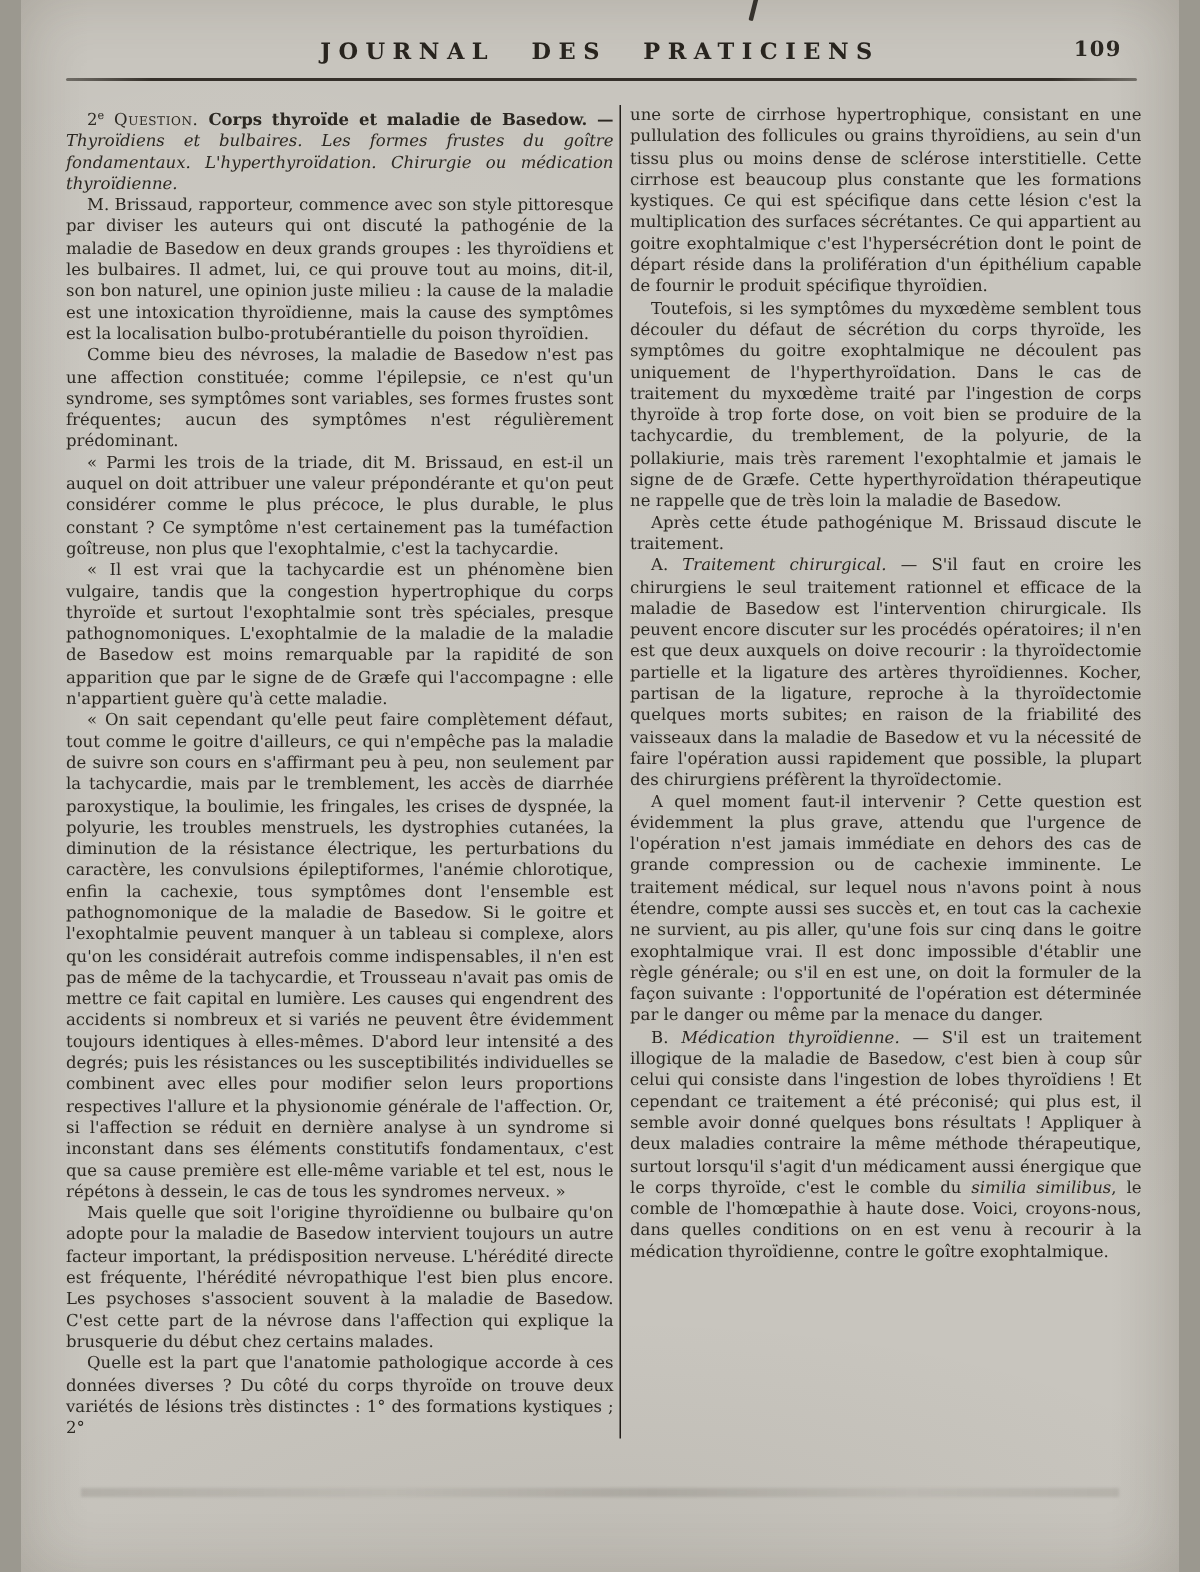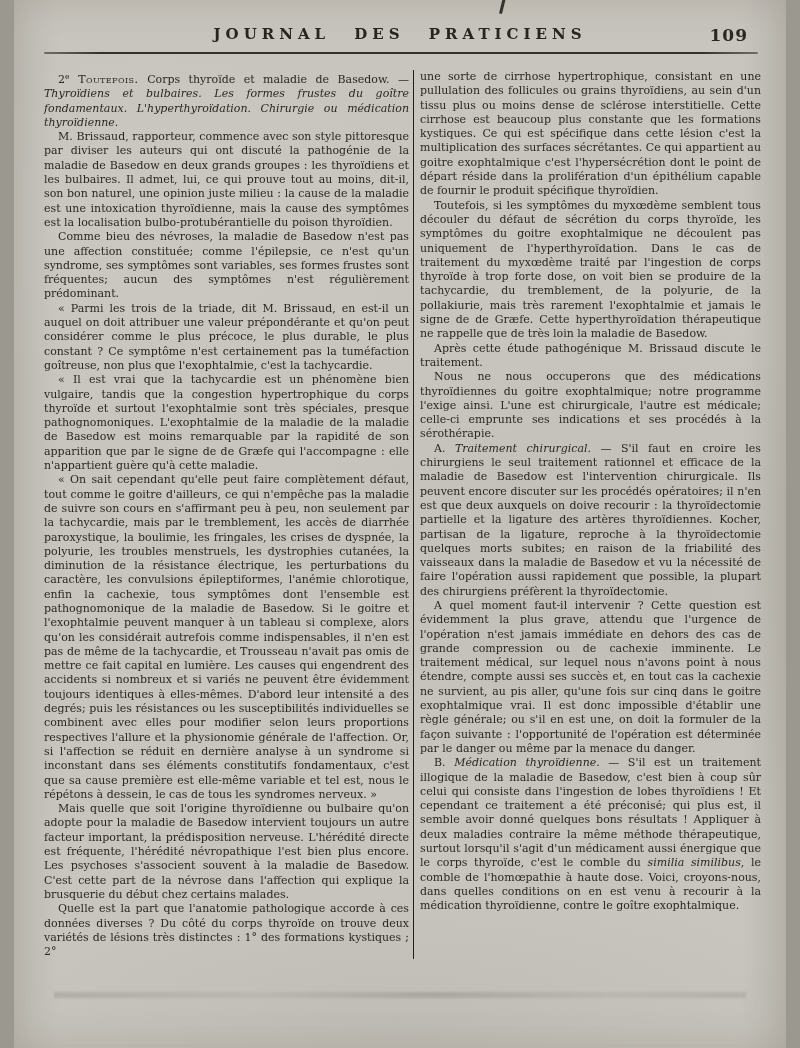--- a/index.html
+++ b/index.html
@@ -38,21 +38,21 @@
     font-weight:bold;
     font-size:15px;
     letter-spacing:5px;
     word-spacing:14px;
     color:#28241e;
   }
   .page-number{
     position:absolute;
     top:25px;right:38px;
     font-weight:bold;
-    font-size:17px;
+    font-size:14px;
     letter-spacing:1px;
   }
   .header-rule{
     margin:5px 28px 0 30px;
     height:2px;
     background:linear-gradient(90deg, rgba(43,39,33,.55), var(--rule) 8%, var(--rule) 92%, rgba(43,39,33,.55));
     border-radius:1px;
   }
   .columns{
     display:flex;
@@ -69,21 +69,21 @@
   .col-divider{
     flex:0 0 1px;
     width:1px;
     background:#211d18;
     margin-left:4px;
   }
   .para{margin:0;text-indent:14px;}
   .para.noindent{text-indent:0;}
   .seg-n{font-style:normal;}
   .seg-i{font-style:italic;}
-  .seg-b{font-weight:normal;}
+  .seg-b{font-weight:bold;}
   .seg-sc{font-variant:small-caps;letter-spacing:.4px;}
   .seg-sup{font-size:7.5px;vertical-align:4px;}
   
   .bleed{
     position:absolute;left:40px;right:40px;top:992px;height:6px;
     background:linear-gradient(90deg, rgba(55,50,42,.14), rgba(55,50,42,.05) 30%, rgba(55,50,42,.16) 55%, rgba(55,50,42,.06) 80%, rgba(55,50,42,.12));
     filter:blur(1px);
   }
 </style>
 </head>
@@ -91,34 +91,33 @@
 
 <div class="page">
   <div class="ink-mark"></div>
   <header>
     <div class="journal-title">JOURNAL DES PRATICIENS</div>
     <div class="page-number">109</div>
   </header>
   <div class="header-rule"></div>
   <main class="columns">
     <section class="col left">
-        <p class="para"><span class="seg-n">2</span><span class="seg-sup">e</span><span class="seg-sc"> Toutefois. </span><span class="seg-b">Corps thyroïde et maladie de Basedow. — </span><span class="seg-i">Thyroïdiens et bulbaires. Les formes frustes du goître fondamentaux. L'hyperthyroïdation. Chirurgie ou médication thyroïdienne.</span></p>
+        <p class="para"><span class="seg-n">2</span><span class="seg-sup">e</span><span class="seg-sc"> Question. </span><span class="seg-b">Corps thyroïde et maladie de Basedow. — </span><span class="seg-i">Thyroïdiens et bulbaires. Les formes frustes du goître fondamentaux. L'hyperthyroïdation. Chirurgie ou médication thyroïdienne.</span></p>
         <p class="para"><span class="seg-n">M. Brissaud, rapporteur, commence avec son style pittoresque par diviser les auteurs qui ont discuté la pathogénie de la maladie de Basedow en deux grands groupes : les thyroïdiens et les bulbaires. Il admet, lui, ce qui prouve tout au moins, dit-il, son bon naturel, une opinion juste milieu : la cause de la maladie est une intoxication thyroïdienne, mais la cause des symptômes est la localisation bulbo-protubérantielle du poison thyroïdien.</span></p>
         <p class="para"><span class="seg-n">Comme bieu des névroses, la maladie de Basedow n'est pas une affection constituée; comme l'épilepsie, ce n'est qu'un syndrome, ses symptômes sont variables, ses formes frustes sont fréquentes; aucun des symptômes n'est régulièrement prédominant.</span></p>
         <p class="para"><span class="seg-n">« Parmi les trois de la triade, dit M. Brissaud, en est-il un auquel on doit attribuer une valeur prépondérante et qu'on peut considérer comme le plus précoce, le plus durable, le plus constant ? Ce symptôme n'est certainement pas la tuméfaction goîtreuse, non plus que l'exophtalmie, c'est la tachycardie.</span></p>
         <p class="para"><span class="seg-n">« Il est vrai que la tachycardie est un phénomène bien vulgaire, tandis que la congestion hypertrophique du corps thyroïde et surtout l'exophtalmie sont très spéciales, presque pathognomoniques. L'exophtalmie de la maladie de la maladie de Basedow est moins remarquable par la rapidité de son apparition que par le signe de de Græfe qui l'accompagne : elle n'appartient guère qu'à cette maladie.</span></p>
         <p class="para"><span class="seg-n">« On sait cependant qu'elle peut faire complètement défaut, tout comme le goitre d'ailleurs, ce qui n'empêche pas la maladie de suivre son cours en s'affirmant peu à peu, non seulement par la tachycardie, mais par le tremblement, les accès de diarrhée paroxystique, la boulimie, les fringales, les crises de dyspnée, la polyurie, les troubles menstruels, les dystrophies cutanées, la diminution de la résistance électrique, les perturbations du caractère, les convulsions épileptiformes, l'anémie chlorotique, enfin la cachexie, tous symptômes dont l'ensemble est pathognomonique de la maladie de Basedow. Si le goitre et l'exophtalmie peuvent manquer à un tableau si complexe, alors qu'on les considérait autrefois comme indispensables, il n'en est pas de même de la tachycardie, et Trousseau n'avait pas omis de mettre ce fait capital en lumière. Les causes qui engendrent des accidents si nombreux et si variés ne peuvent être évidemment toujours identiques à elles-mêmes. D'abord leur intensité a des degrés; puis les résistances ou les susceptibilités individuelles se combinent avec elles pour modifier selon leurs proportions respectives l'allure et la physionomie générale de l'affection. Or, si l'affection se réduit en dernière analyse à un syndrome si inconstant dans ses éléments constitutifs fondamentaux, c'est que sa cause première est elle-même variable et tel est, nous le répétons à dessein, le cas de tous les syndromes nerveux. »</span></p>
         <p class="para"><span class="seg-n">Mais quelle que soit l'origine thyroïdienne ou bulbaire qu'on adopte pour la maladie de Basedow intervient toujours un autre facteur important, la prédisposition nerveuse. L'hérédité directe est fréquente, l'hérédité névropathique l'est bien plus encore. Les psychoses s'associent souvent à la maladie de Basedow. C'est cette part de la névrose dans l'affection qui explique la brusquerie du début chez certains malades.</span></p>
         <p class="para"><span class="seg-n">Quelle est la part que l'anatomie pathologique accorde à ces données diverses ? Du côté du corps thyroïde on trouve deux variétés de lésions très distinctes : 1° des formations kystiques ; 2°</span></p>
       </section>
     <div class="col-divider"></div>
     <section class="col right">
         <p class="para noindent"><span class="seg-n">une sorte de cirrhose hypertrophique, consistant en une pullulation des follicules ou grains thyroïdiens, au sein d'un tissu plus ou moins dense de sclérose interstitielle. Cette cirrhose est beaucoup plus constante que les formations kystiques. Ce qui est spécifique dans cette lésion c'est la multiplication des surfaces sécrétantes. Ce qui appartient au goitre exophtalmique c'est l'hypersécrétion dont le point de départ réside dans la prolifération d'un épithélium capable de fournir le produit spécifique thyroïdien.</span></p>
         <p class="para"><span class="seg-n">Toutefois, si les symptômes du myxœdème semblent tous découler du défaut de sécrétion du corps thyroïde, les symptômes du goitre exophtalmique ne découlent pas uniquement de l'hyperthyroïdation. Dans le cas de traitement du myxœdème traité par l'ingestion de corps thyroïde à trop forte dose, on voit bien se produire de la tachycardie, du tremblement, de la polyurie, de la pollakiurie, mais très rarement l'exophtalmie et jamais le signe de de Græfe. Cette hyperthyroïdation thérapeutique ne rappelle que de très loin la maladie de Basedow.</span></p>
         <p class="para"><span class="seg-n">Après cette étude pathogénique M. Brissaud discute le traitement.</span></p>
-        <p class="para"><span class="seg-n">Nous ne nous occuperons que des médications thyroïdiennes du goitre exophtalmique; notre programme l'exige ainsi. L'une est chirurgicale, l'autre est médicale; celle-ci emprunte ses indications et ses procédés à la sérothérapie.</span></p>
         <p class="para"><span class="seg-n">A. </span><span class="seg-i">Traitement chirurgical.</span><span class="seg-n"> — S'il faut en croire les chirurgiens le seul traitement rationnel et efficace de la maladie de Basedow est l'intervention chirurgicale. Ils peuvent encore discuter sur les procédés opératoires; il n'en est que deux auxquels on doive recourir : la thyroïdectomie partielle et la ligature des artères thyroïdiennes. Kocher, partisan de la ligature, reproche à la thyroïdectomie quelques morts subites; en raison de la friabilité des vaisseaux dans la maladie de Basedow et vu la nécessité de faire l'opération aussi rapidement que possible, la plupart des chirurgiens préfèrent la thyroïdectomie.</span></p>
         <p class="para"><span class="seg-n">A quel moment faut-il intervenir ? Cette question est évidemment la plus grave, attendu que l'urgence de l'opération n'est jamais immédiate en dehors des cas de grande compression ou de cachexie imminente. Le traitement médical, sur lequel nous n'avons point à nous étendre, compte aussi ses succès et, en tout cas la cachexie ne survient, au pis aller, qu'une fois sur cinq dans le goitre exophtalmique vrai. Il est donc impossible d'établir une règle générale; ou s'il en est une, on doit la formuler de la façon suivante : l'opportunité de l'opération est déterminée par le danger ou même par la menace du danger.</span></p>
         <p class="para"><span class="seg-n">B. </span><span class="seg-i">Médication thyroïdienne.</span><span class="seg-n"> — S'il est un traitement illogique de la maladie de Basedow, c'est bien à coup sûr celui qui consiste dans l'ingestion de lobes thyroïdiens ! Et cependant ce traitement a été préconisé; qui plus est, il semble avoir donné quelques bons résultats ! Appliquer à deux maladies contraire la même méthode thérapeutique, surtout lorsqu'il s'agit d'un médicament aussi énergique que le corps thyroïde, c'est le comble du </span><span class="seg-i">similia similibus</span><span class="seg-n">, le comble de l'homœpathie à haute dose. Voici, croyons-nous, dans quelles conditions on en est venu à recourir à la médication thyroïdienne, contre le goître exophtalmique.</span></p>
       </section>
   </main>
   <div class="bleed"></div>
 </div>
 
 </body></html>

